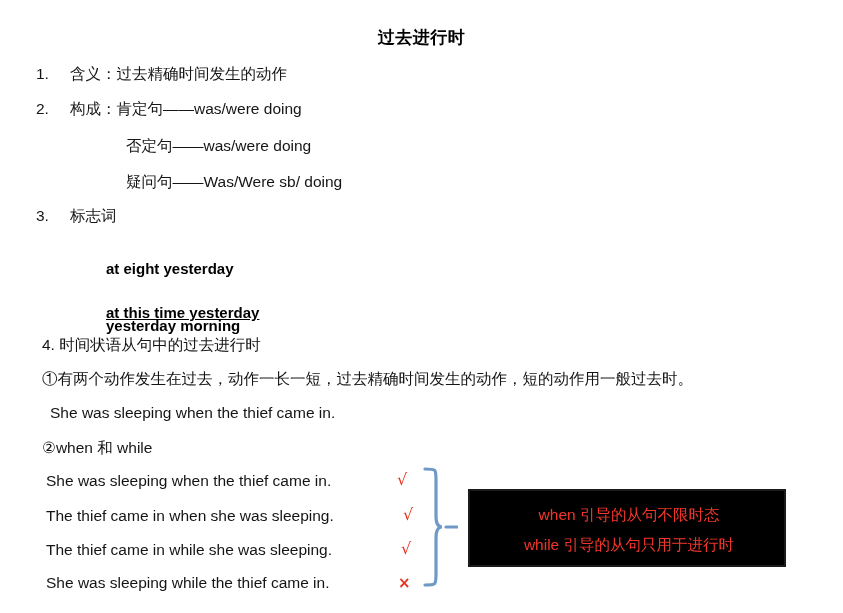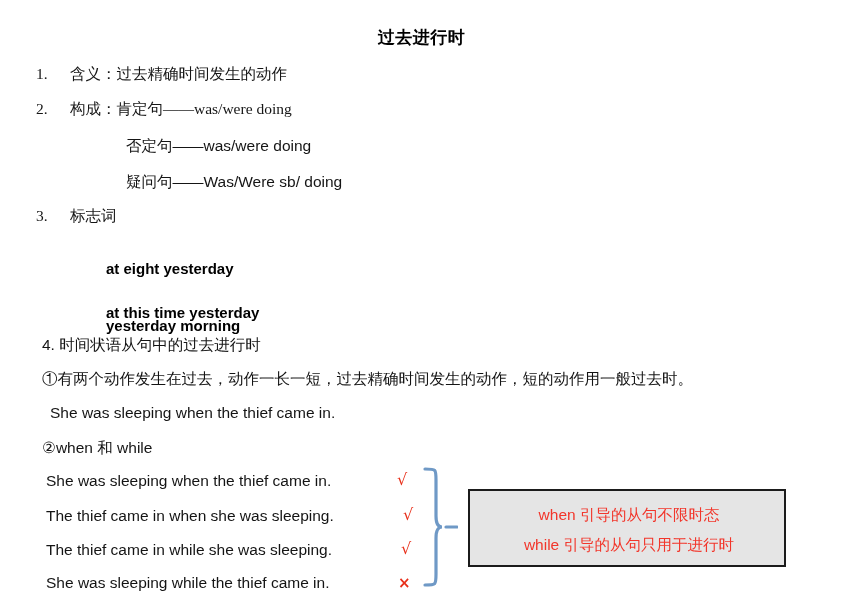--- a/index.html
+++ b/index.html
@@ -35,21 +35,21 @@
     font-weight: bold;
     font-size: 17px;
     letter-spacing: 0.5px;
     color: #000;
   }
 
   
   .num-line {
     position: absolute;
     font-size: 15.5px;
-    font-family: Liberation Serif, serif;
+    font-family: Liberation Sans, sans-serif;
     color: #151515;
     white-space: nowrap;
   }
   .num-marker {
     display: inline-block;
     width: 34px;
   }
 
   .sub-line {
     position: absolute;
@@ -116,21 +116,21 @@
   }
 
   
   .note-box {
     position: absolute;
     left: 468px;
     top: 489px;
     width: 318px;
     height: 78px;
     border: 2px solid #1b1b1b;
-    background: #e5e5e5;
+    background: #000000;
     box-sizing: border-box;
   }
   .note-line {
     position: absolute;
     left: 0;
     width: 318px;
     text-align: center;
     font-size: 15.5px;
     color: #f2362b;
     font-family: "Liberation Sans", "DejaVu Sans", sans-serif;
@@ -156,21 +156,21 @@
 
   <div class="sub-line" style="left:126px; top:136px;">否定句——was/were doing</div>
   <div class="sub-line" style="left:126px; top:172px;">疑问句——Was/Were sb/ doing</div>
 
   <div class="num-line" style="left:36px; top:206px;">
     <span class="num-marker">3.</span><span>标志词</span>
   </div>
 
   <div class="kw-line" style="left:106px; top:260px;">at eight yesterday</div>
   <div class="kw-line" style="left:106px; top:273px;margin-top:44px;">yesterday morning</div>
-  <div class="kw-line" style="left:106px; top:304px;">at this time yesterday</div>
+  <div class="kw-line" style="left:106px; top:304px;text-decoration:underline;">at this time yesterday</div>
 
   <div class="body-line" style="left:42px; top:335px;">
     <span>4.</span>&nbsp;<span>时间状语从句中的过去进行时</span>
   </div>
 
   <div class="body-line" style="left:42px; top:369px;">
     <span>①</span><span>有两个动作发生在过去，动作一长一短，过去精确时间发生的动作，短的动作用一般过去时。</span>
   </div>
 
   <div class="example-line" style="left:50px; top:404px;">She was sleeping when the thief came in.</div>

